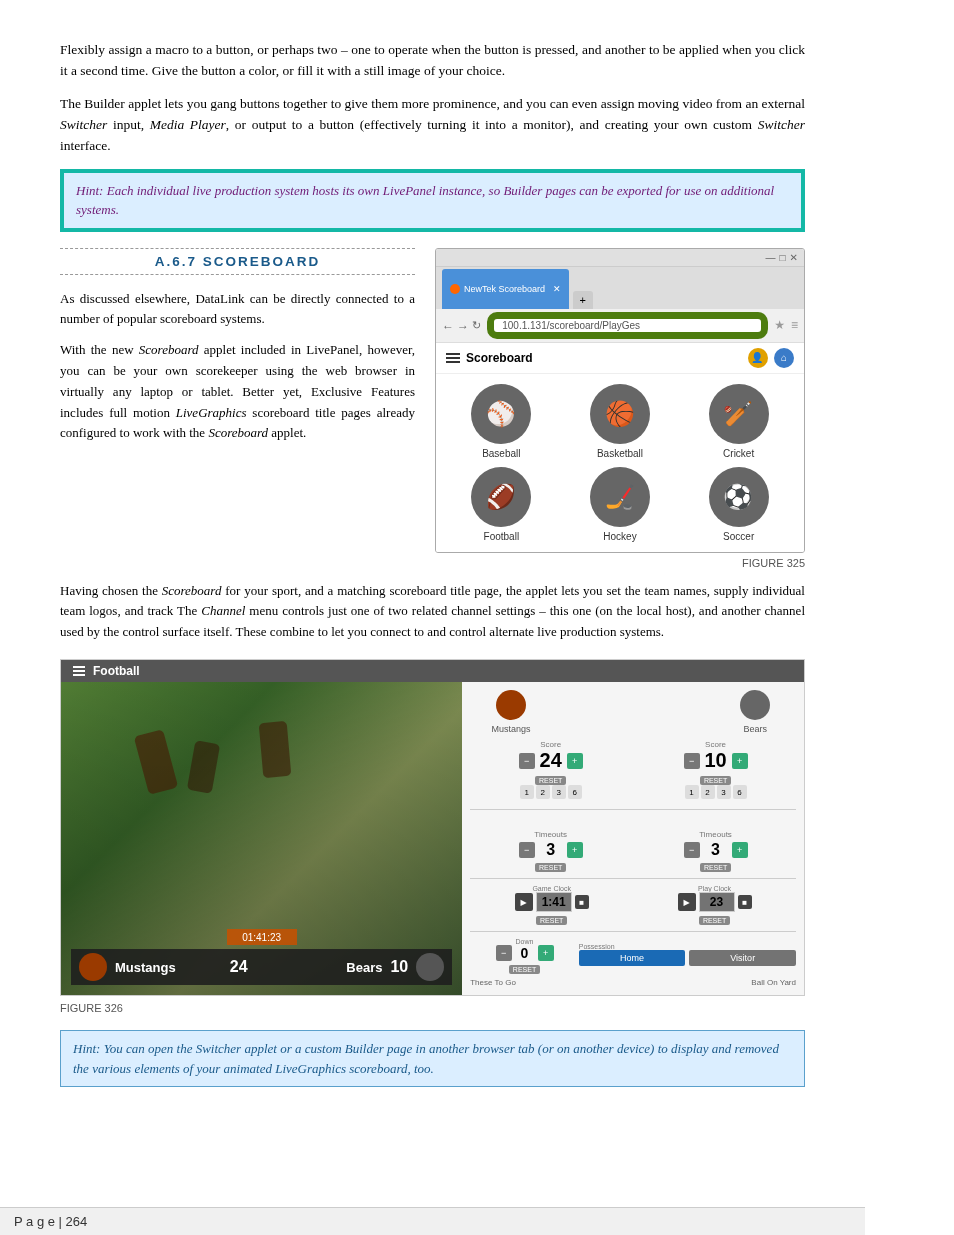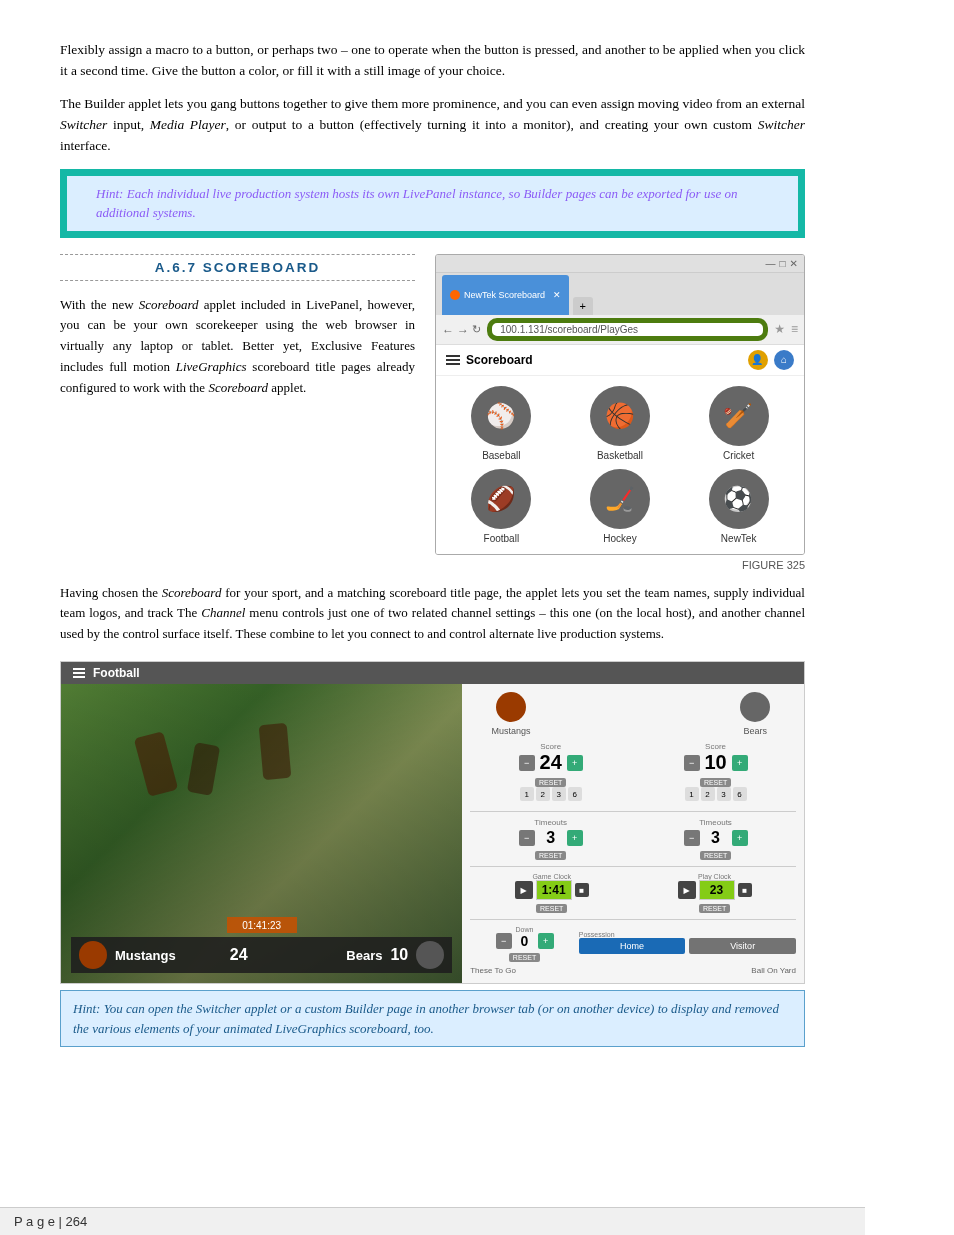--- a/index.html
+++ b/index.html
@@ -23,26 +23,26 @@
     .intro-text {
       font-size: 13.5px;
       line-height: 1.55;
       margin-bottom: 12px;
       text-align: justify;
     }
 
     
     .hint-box {
       background: #dbeeff;
-      border: 7px solid #14b8a6;
-      padding: 8px 29px;
+      border: 4px solid #14b8a6;
+      padding: 8px 12px;
       font-style: italic;
       font-size: 13px;
       line-height: 1.5;
-      color: #8b5cf6;
+      color: #701a75;
       margin-bottom: 16px;
     }
 
     
     .section-row {
       display: flex;
       gap: 20px;
       margin-bottom: 12px;
     }
 
@@ -126,21 +126,21 @@
 
     .browser-tab-icon {
       width: 10px; height: 10px;
       background: #ff6600;
       border-radius: 50%;
       display: inline-block;
     }
 
     .browser-address {
       background: #fff;
-      border: 5px solid #4d7c0f;
+      border: 7px solid #4d7c0f;
       border-radius: 10px;
       padding: 1px 8px;
       font-size: 10px;
       flex: 1;
       color: #555;
     }
 
     .browser-nav {
       display: flex;
       gap: 3px;
@@ -424,20 +424,21 @@
       justify-content: center;
       font-size: 8px;
       border-radius: 2px;
     }
 
     .timeout-label {
       font-size: 8px;
       text-align: center;
       color: #777;
       margin-bottom: 2px;
+      margin-top: 14px;
     }
 
     .divider-horiz {
       border-bottom: 1px solid #ccc;
       margin: 6px 0;
     }
 
     .clock-row {
       display: flex;
       justify-content: space-between;
@@ -467,21 +468,21 @@
       background: #444;
       color: #fff;
       display: flex;
       align-items: center;
       justify-content: center;
       font-size: 8px;
       border-radius: 2px;
     }
 
     .clock-val {
-      background: #84cc16;
+      background: #737373;
       border: 1px solid #ccc;
       padding: 2px 4px;
       font-size: 12px;
       font-weight: bold;
       min-width: 36px;
       text-align: center;
     }
 
     .stop-btn {
       width: 14px; height: 14px;
@@ -572,20 +573,21 @@
   <p class="intro-text">The Builder applet lets you gang buttons together to give them more prominence, and you can even assign moving video from an external <em>Switcher</em> input, <em>Media Player</em>, or output to a button (effectively turning it into a monitor), and creating your own custom <em>Switcher</em> interface.</p>
 
   <div class="hint-box">
     <span>Hint: Each individual live production system hosts its own LivePanel instance, so Builder pages can be exported for use on additional systems.</span>
   </div>
 
   <div class="section-row">
     <div class="section-left">
       <div class="section-heading">A.6.7    SCOREBOARD</div>
       <div class="section-body">
+        <p>As discussed elsewhere, DataLink can be directly connected to a number of popular scoreboard systems.</p>
         <p>With the new <em>Scoreboard</em> applet included in LivePanel, however, you can be your own scorekeeper using the web browser in virtually any laptop or tablet. Better yet, Exclusive Features includes full motion <em>LiveGraphics</em> scoreboard title pages already configured to work with the <em>Scoreboard</em> applet.</p>
       </div>
     </div>
 
     <div class="section-right">
 
       <div class="browser-fig">
 
         <div class="browser-titlebar">
           <span style="color:#666;font-size:10px;">—</span>
@@ -644,21 +646,21 @@
           <div class="sport-item">
             <div class="sport-icon-circle" style="background:#666;">🏈</div>
             <span class="sport-label">Football</span>
           </div>
           <div class="sport-item">
             <div class="sport-icon-circle" style="background:#666;">🏒</div>
             <span class="sport-label">Hockey</span>
           </div>
           <div class="sport-item">
             <div class="sport-icon-circle" style="background:#666;">⚽</div>
-            <span class="sport-label">NewTek</span>
+            <span class="sport-label">Soccer</span>
           </div>
         </div>
       </div>
       <div class="figure-caption">FIGURE 325</div>
     </div>
   </div>
 
   <p class="mid-text">Having chosen the <em>Scoreboard</em> for your sport, and a matching scoreboard title page, the applet lets you set the team names, supply individual team logos, and track The <em>Channel</em> menu controls just one of two related channel settings – this one (on the local host), and another channel used by the control surface itself.  These combine to let you connect to and control alternate live production systems.</p>
 
   <div class="football-figure">
@@ -823,20 +825,21 @@
 
         <div class="yards-row">
           <span>These To Go</span>
           <span>Ball On Yard</span>
         </div>
 
       </div>
     </div>
   </div>
 
+  <div class="figure-caption-left">FIGURE 326</div>
 
   <div class="hint-box-bottom">
     <span>Hint: You can open the Switcher applet or a custom Builder page in another browser tab (or on another device) to display and removed the various elements of your animated LiveGraphics scoreboard, too.</span>
   </div>
 
   <div class="page-footer">
     <span>P a g e  |  264</span>
   </div>
 
 </div>

